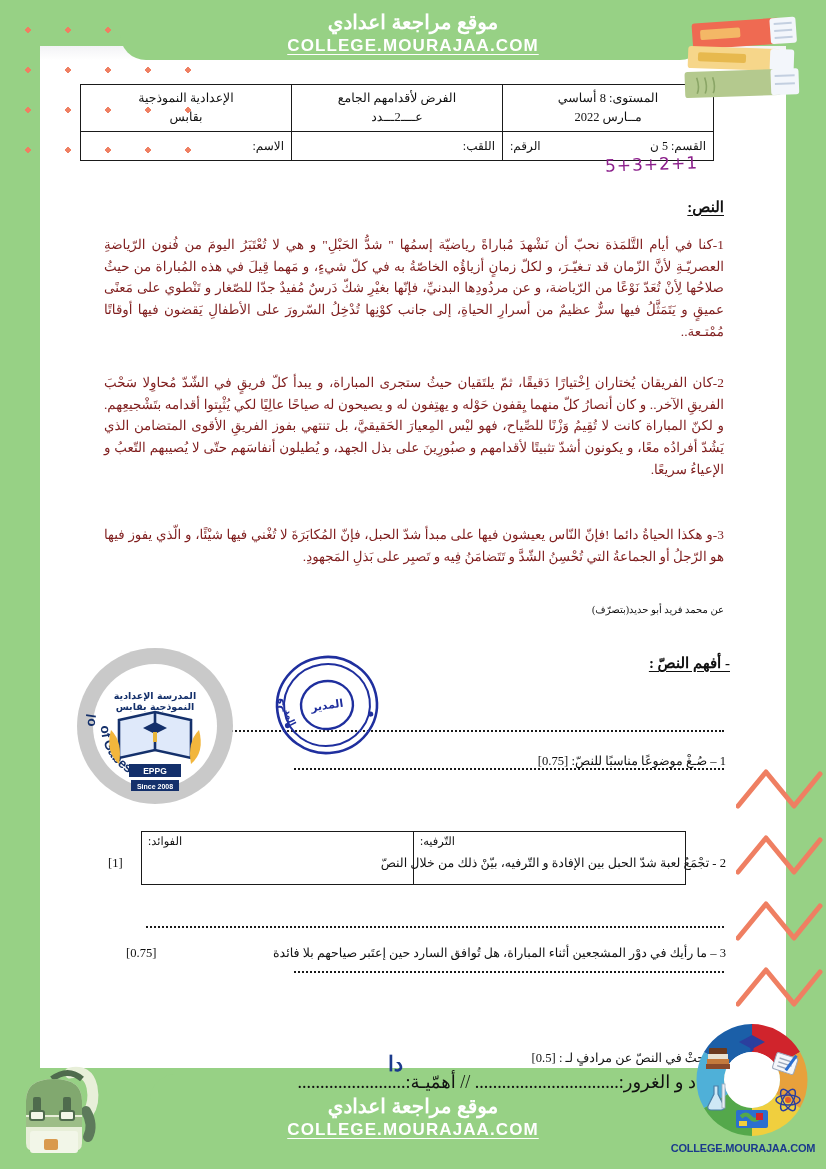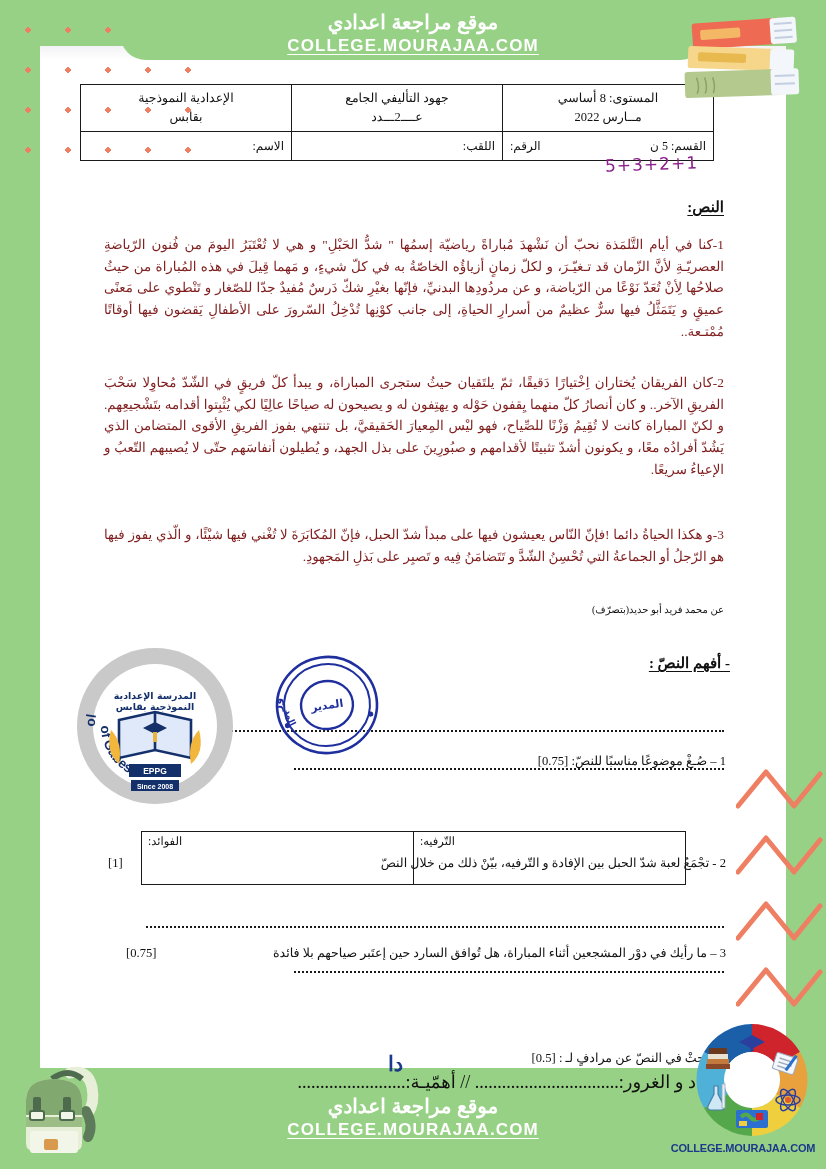--- a/index.html
+++ b/index.html
@@ -195,21 +195,21 @@
   <div class="doc">
 
     <table class="hdr">
       <tbody>
           <tr>
         <td class="c1">
           <div>المستوى: 8 أساسي</div>
           <div>مــارس 2022</div>
         </td>
         <td class="c2">
-          <div>جهود التأليفي الجامع</div>
+          <div>الفرض لأقدامهم الجامع</div>
           <div>عــــ2ـــدد</div>
         </td>
         <td class="c3">
           <div>الإعدادية النموذجية</div>
           <div>بقابس</div>
         </td>
       </tr>
       <tr class="r2">
         <td class="c1">
           <div class="fld">

